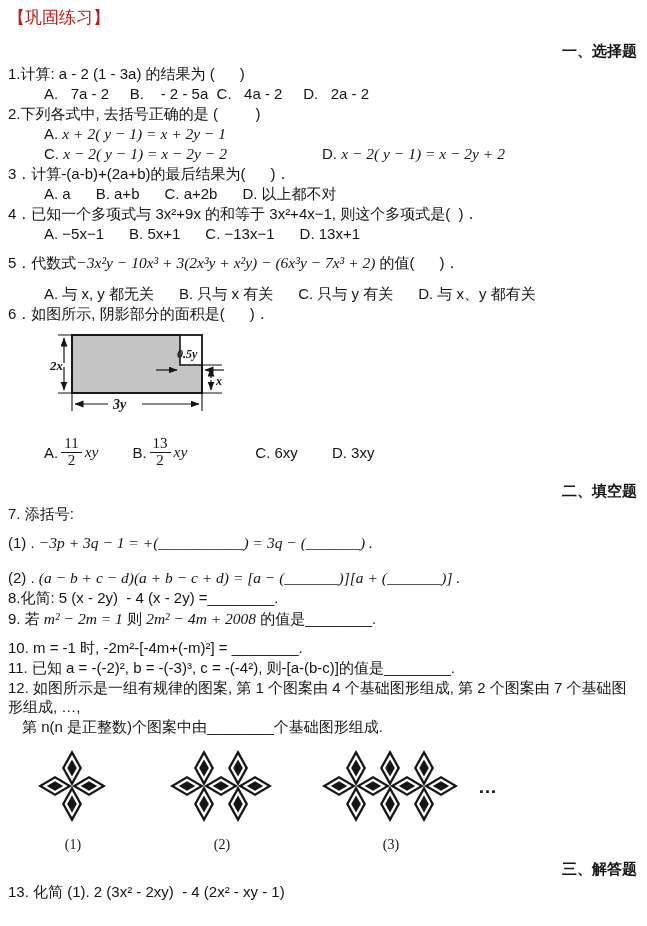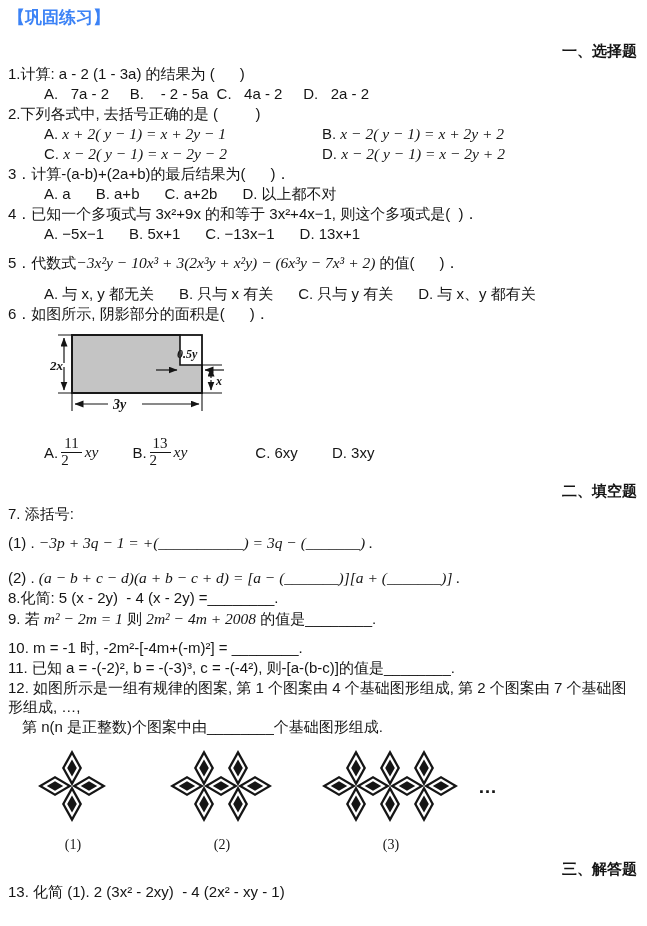--- a/index.html
+++ b/index.html
@@ -4,31 +4,31 @@
 <style>
   html,body{margin:0;padding:0;}
   body{
     width:647px;height:926px;box-sizing:border-box;overflow:hidden;
     background:#ffffff;color:#151515;
     font-family:"Liberation Sans","DejaVu Sans",sans-serif;
     font-size:15px;
     padding:8px 10px 6px 8px;
   }
   .line{line-height:19px;margin:0 0 1px 0;white-space:pre-wrap;}
-  .title{font-size:17px;font-weight:bold;color:#3b82f6;margin:0 0 13px 0;line-height:20px;}
+  .title{font-size:17px;font-weight:normal;color:#b91c1c;margin:0 0 13px 0;line-height:20px;}
   .hd{font-weight:bold;margin:0 0 3px 0;line-height:20px;text-align:right;}
   .ind{padding-left:36px;}
   .ind2{padding-left:14px;}
   .fm{font-family:"Liberation Serif","DejaVu Serif",serif;font-style:italic;font-size:15.5px;}
   .optl{font-style:normal;font-family:"Liberation Sans",sans-serif;}
   .opts-grid{display:grid;grid-template-columns:278px 1fr;}
   .mt6{} .mt10{margin-top:10px;} .mt12{margin-top:12px;}
   .mt14{margin-top:2px;} .mt16{margin-top:16px;}
   .fig6{margin:6px 0 16px 42px;}
-  .frac{display:inline-flex;flex-direction:column;vertical-align:-9px;
+  .frac{display:inline-flex;flex-direction:column;align-items:center;vertical-align:-9px;
         margin:0 3px;font-family:"Liberation Serif","DejaVu Serif",serif;font-style:normal;line-height:1.05;}
   .frac .num{border-bottom:1.4px solid #151515;padding:0 3px;}
   .q6opts{margin-top:10px;display:flex;align-items:center;}
   .q6opts .sp{display:inline-block;width:34px;}
   .patrow{display:flex;align-items:flex-start;margin:4px 0 6px 30px;}
   .pat{text-align:center;}
   .pat-label{font-family:"Liberation Serif","DejaVu Serif",serif;font-size:14px;margin-top:2px;}
   .dots{font-weight:bold;font-size:19px;margin:36px 0 0 18px;letter-spacing:2px;}
   svg text{font-family:"Liberation Serif","DejaVu Serif",serif;font-style:italic;font-weight:bold;fill:#151515;}
 </style>
@@ -38,21 +38,20 @@
 <div class="title">【巩固练习】</div>
 
 <div class="hd">一、选择题</div>
 
 <div class="line">1.计算: a - 2 (1 - 3a) 的结果为 (      )</div>
 <div class="line ind">A.   7a - 2     B.    - 2 - 5a  C.   4a - 2     D.   2a - 2</div>
 
 <div class="line">2.下列各式中, 去括号正确的是 (         )</div>
 <div class="line ind opts-grid">
   <div><span class="optl">A.</span> <span class="fm">x + 2( y − 1) = x + 2y − 1</span></div>
-  <div><span class="optl">B.</span> <span class="fm">x − 2( y − 1) = x + 2y + 2</span></div>
 </div>
 <div class="line ind opts-grid">
   <div><span class="optl">C.</span> <span class="fm">x − 2( y − 1) = x − 2y − 2</span></div>
   <div><span class="optl">D.</span> <span class="fm">x − 2( y − 1) = x − 2y + 2</span></div>
 </div>
 
 <div class="line">3．计算-(a-b)+(2a+b)的最后结果为(      )．</div>
 <div class="line ind">A. a      B. a+b      C. a+2b      D. 以上都不对</div>
 
 <div class="line">4．已知一个多项式与 3x²+9x 的和等于 3x²+4x−1, 则这个多项式是(  )．</div>

